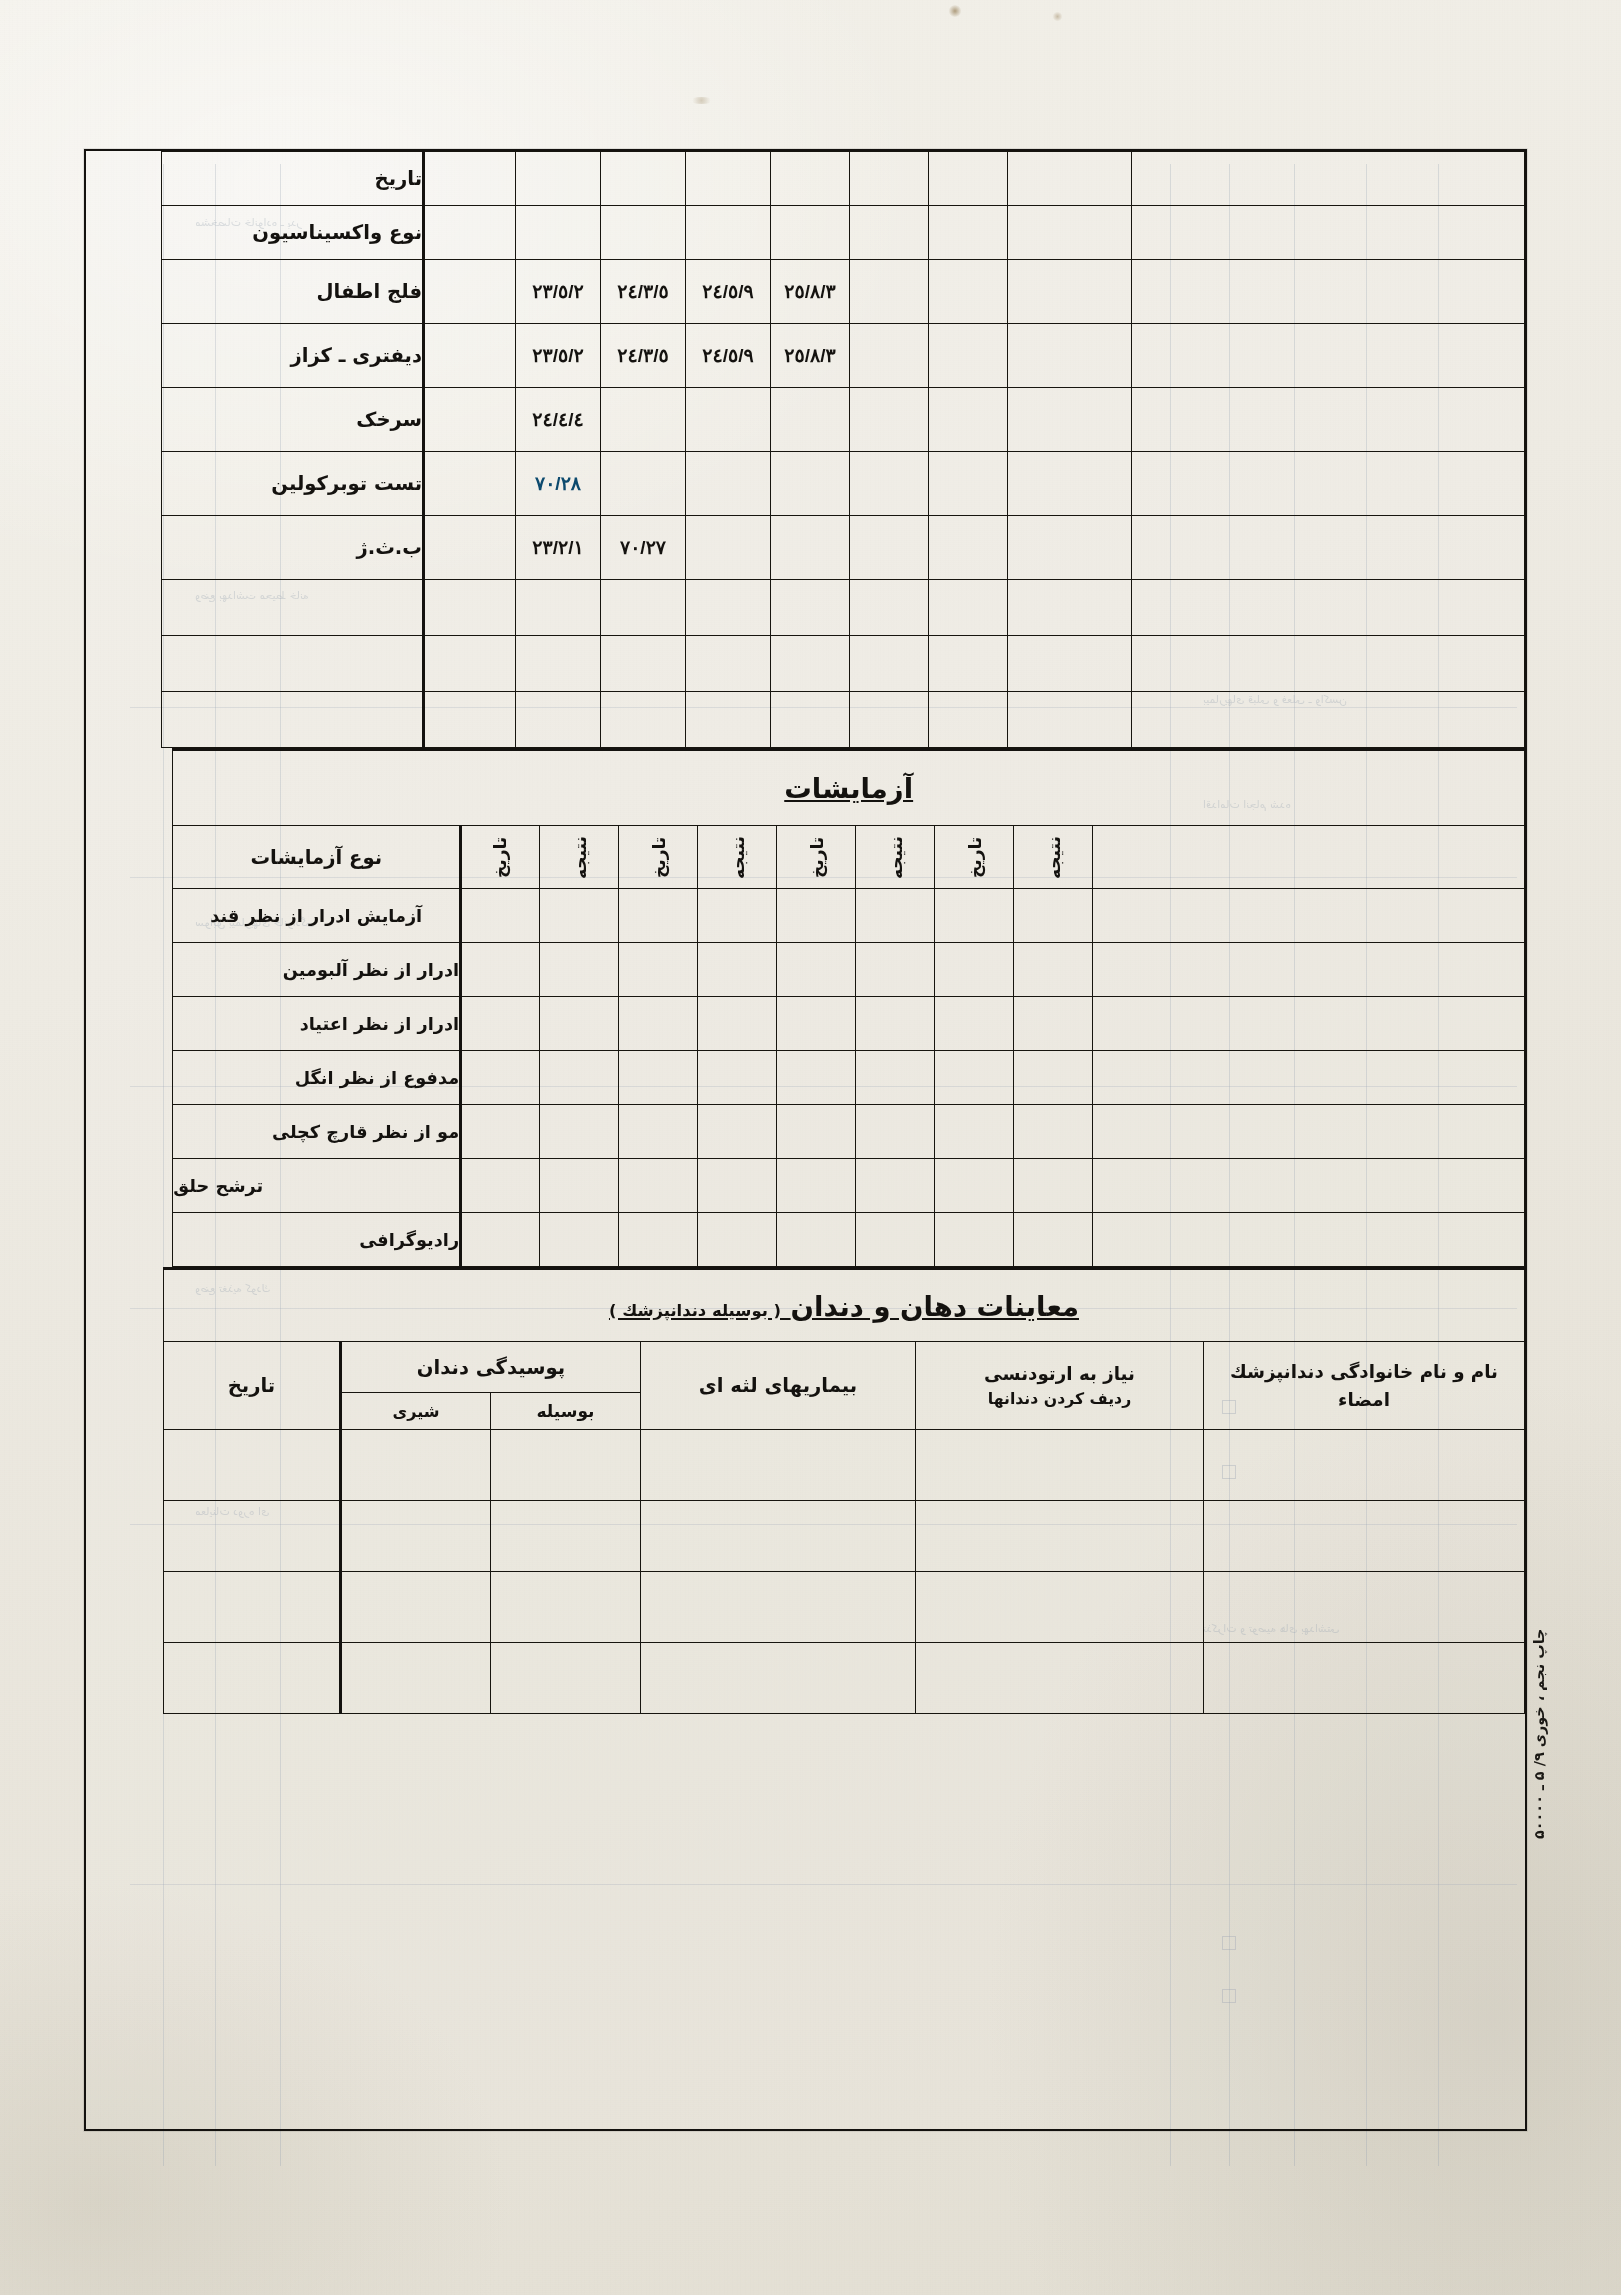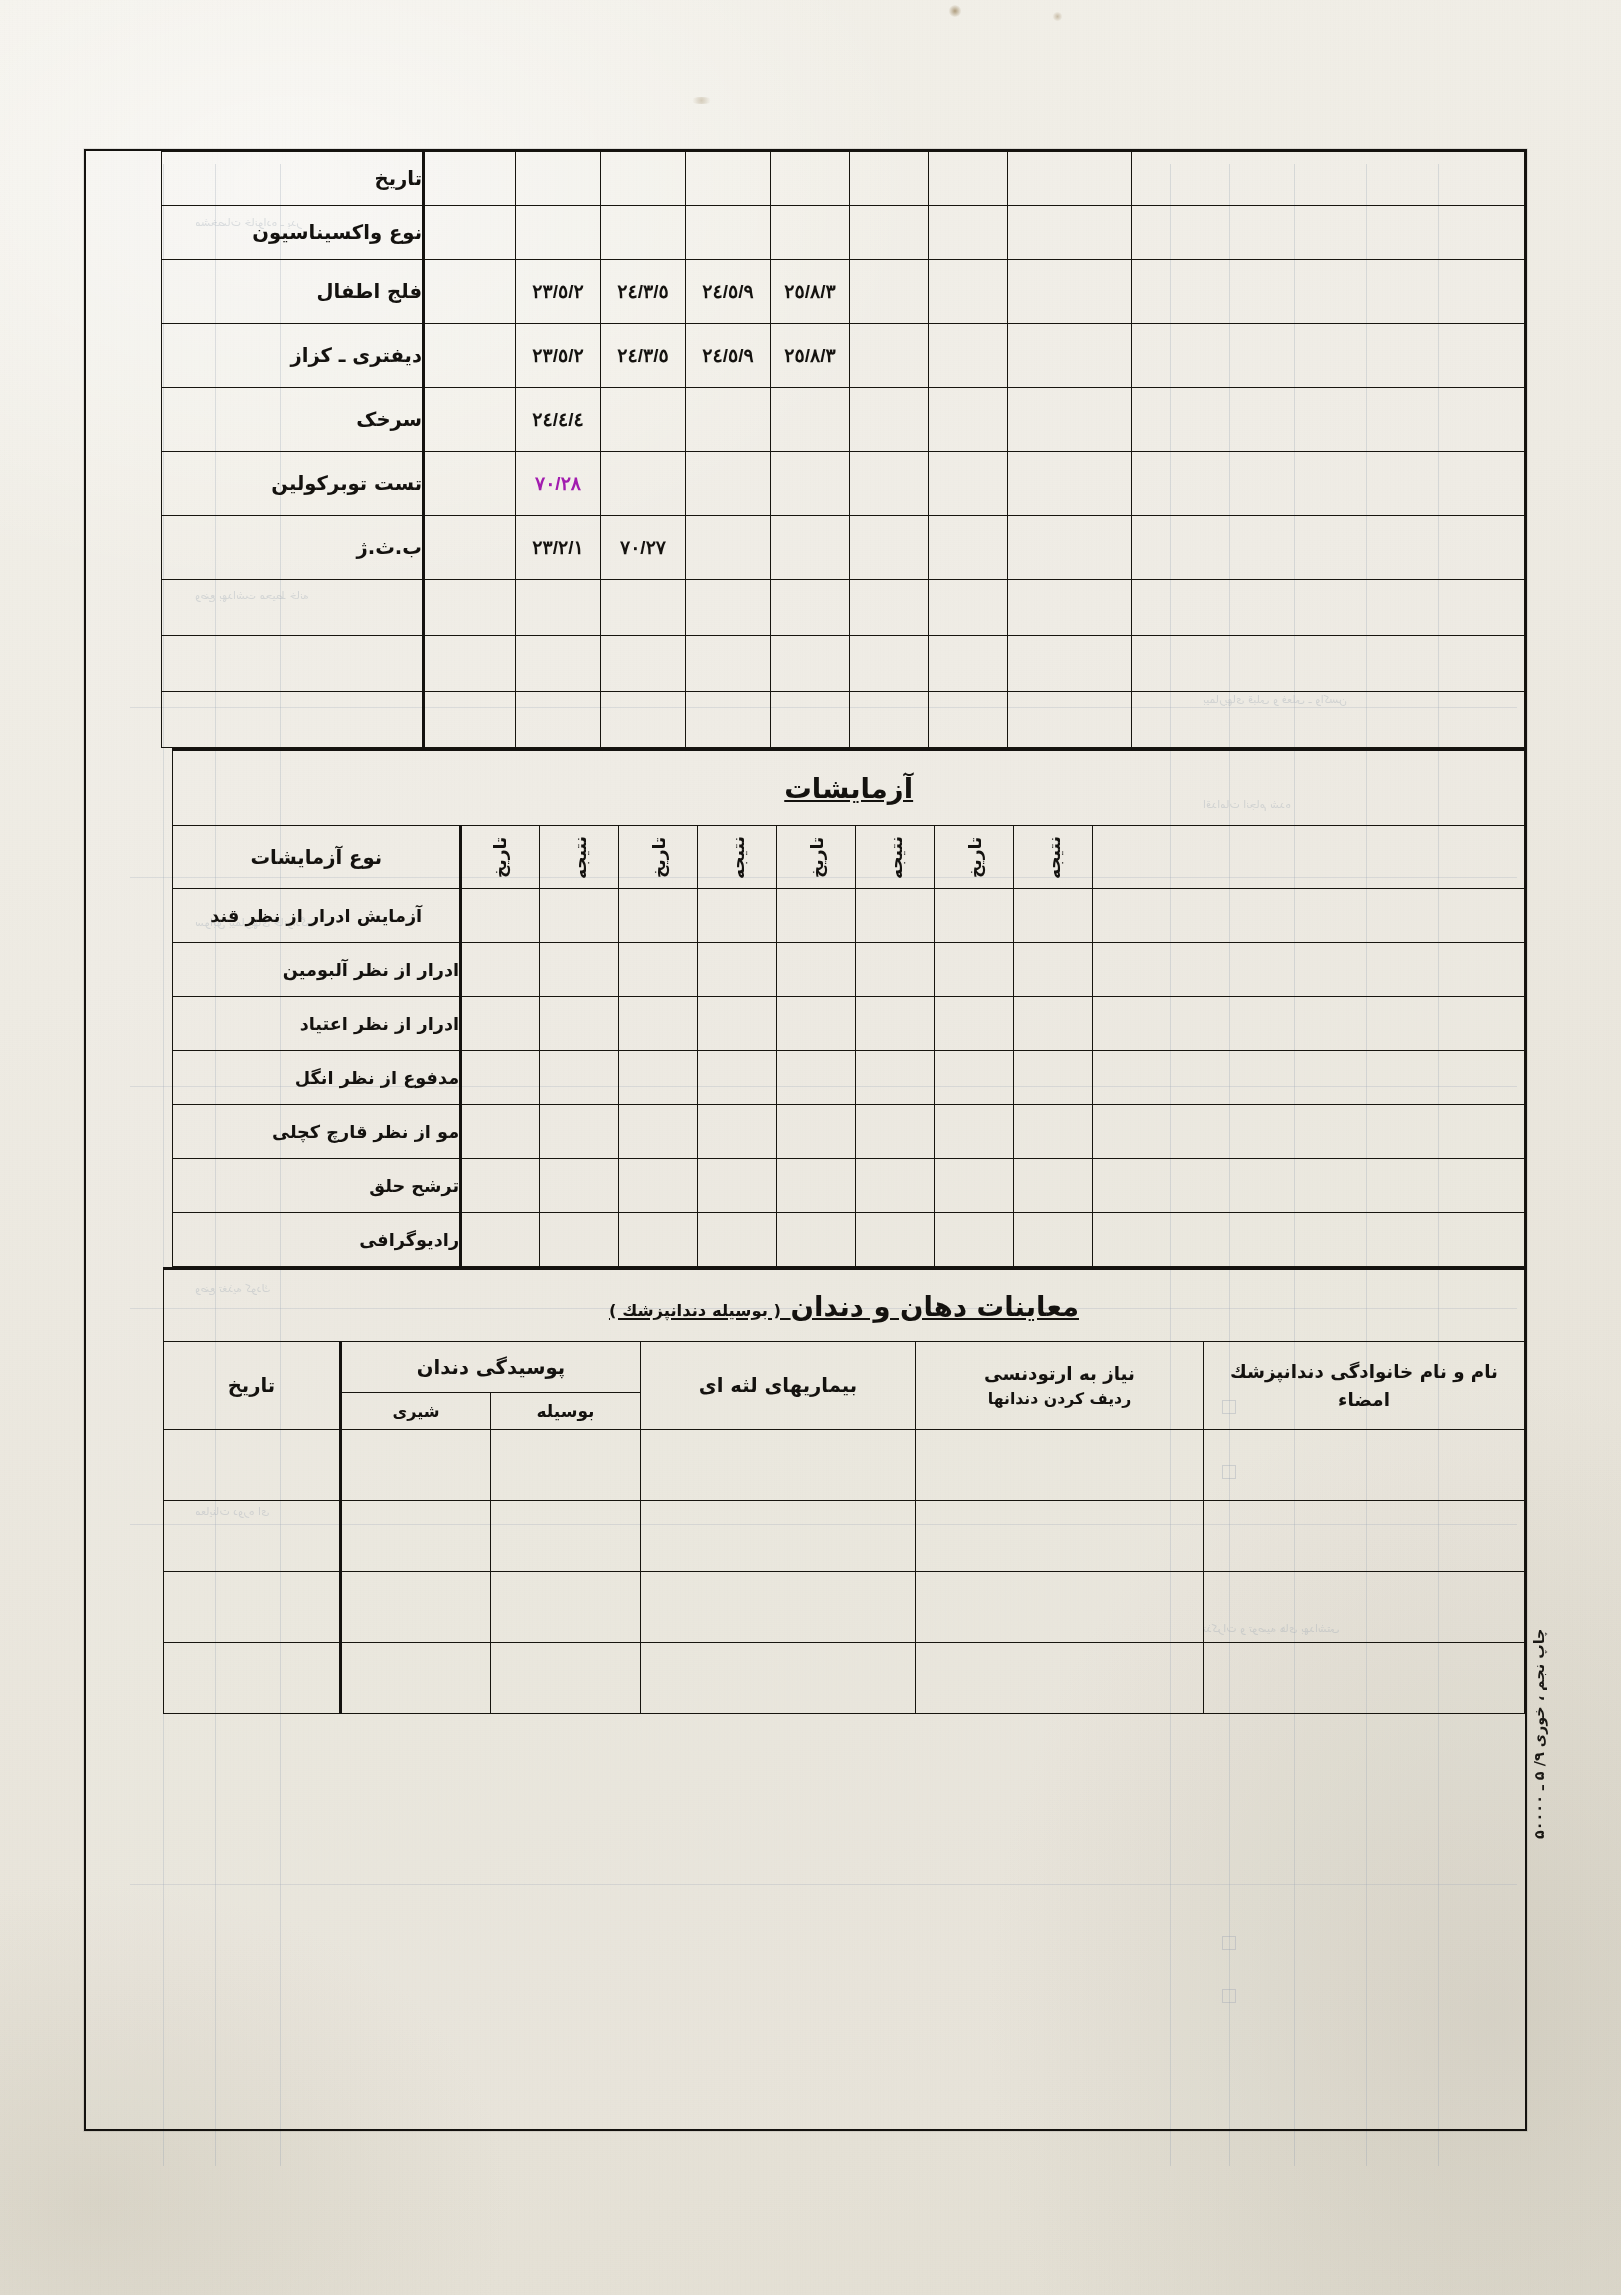--- a/index.html
+++ b/index.html
@@ -80,21 +80,21 @@
     white-space: nowrap;
     padding: 0 9.2px;
   }
   .hw {
     font-family: Liberation Sans, sans-serif;
     font-size: 19px;
     font-weight: 600;
     color: #232323;
     letter-spacing: 0.3px;
   }
-  .hw.blue { color: #a21caf; }
+  .hw.blue { color: #0c4a6e; }
   .sec-title {
     font-size: 27.5px;
     font-weight: 700;
     letter-spacing: 0.7px;
     text-decoration: underline;
   }
   .sec-title .sub {
     font-size: 16.4px;
     font-weight: 700;
   }
@@ -432,21 +432,21 @@
       <tr style="height:54px">
         <td></td>
         <td></td>
             <td></td>
         <td></td>
             <td></td>
         <td></td>
             <td></td>
         <td></td>
             <td></td>
-        <td class="lbl thickright" style="text-align:right;font-size:17.7px">ترشح حلق</td>
+        <td class="lbl thickright" style="text-align:left;font-size:17.7px">ترشح حلق</td>
       </tr>
       <tr style="height:54px">
         <td></td>
         <td></td>
             <td></td>
         <td></td>
             <td></td>
         <td></td>
             <td></td>
         <td></td>

